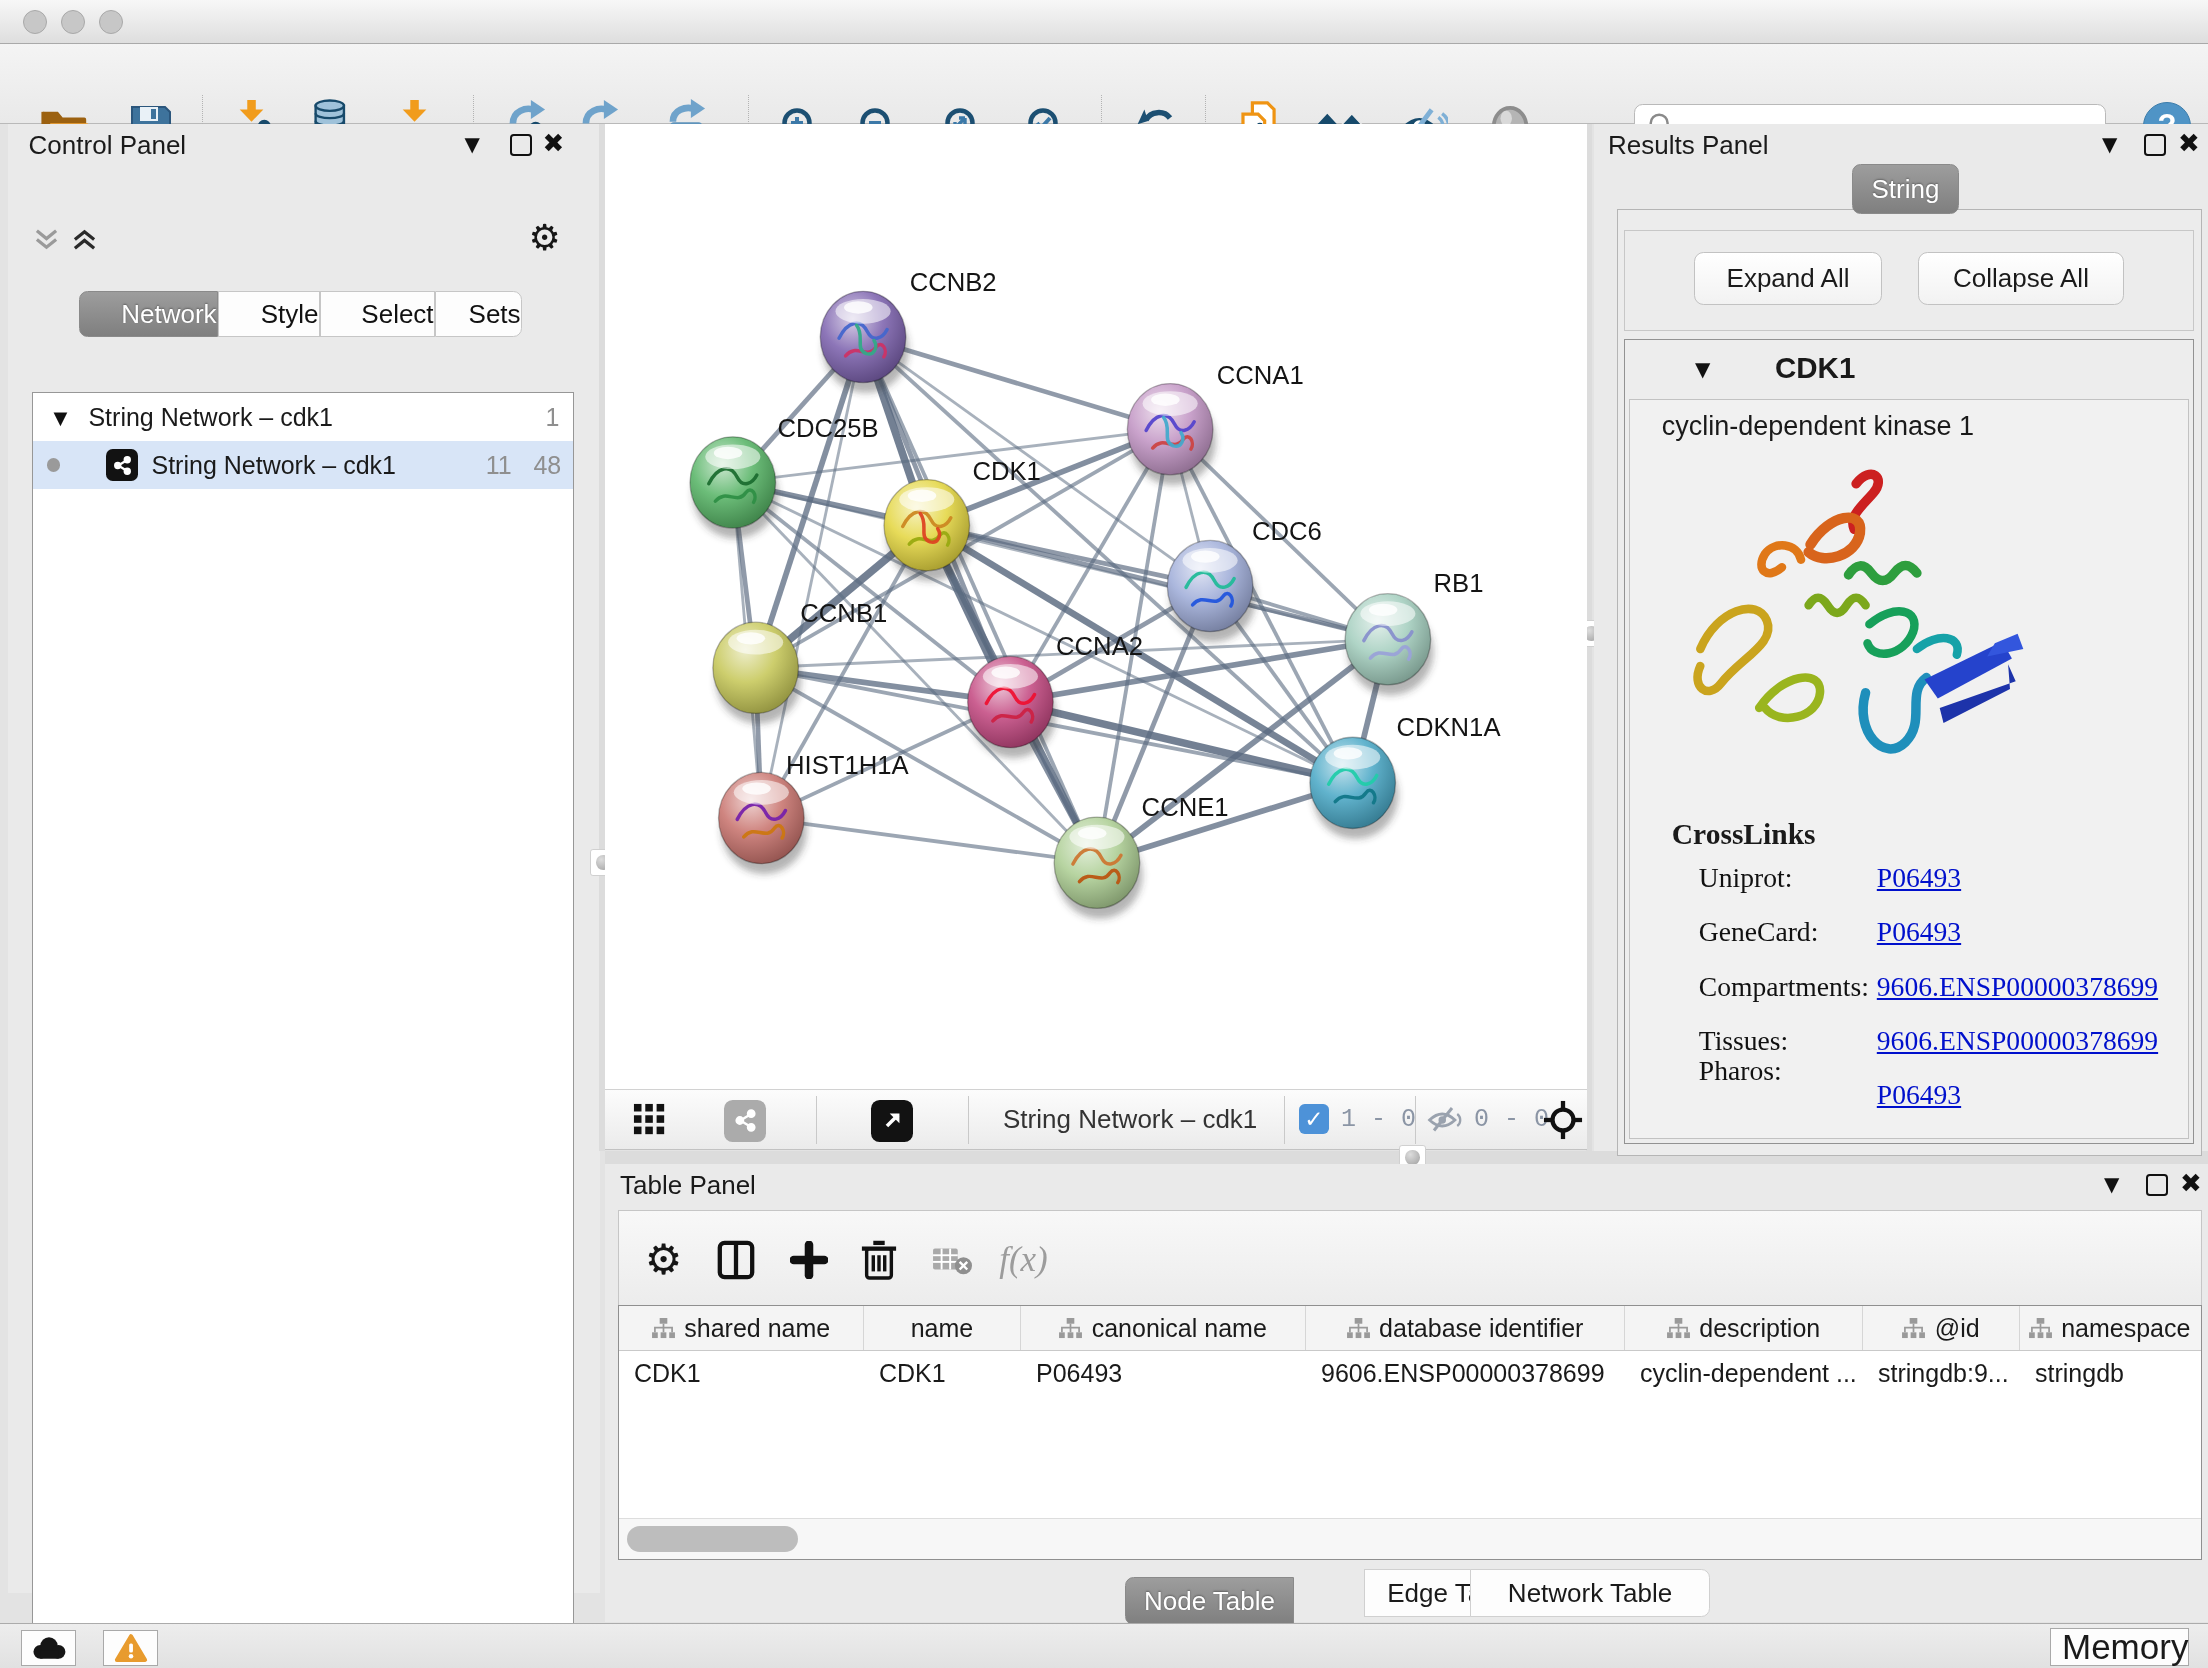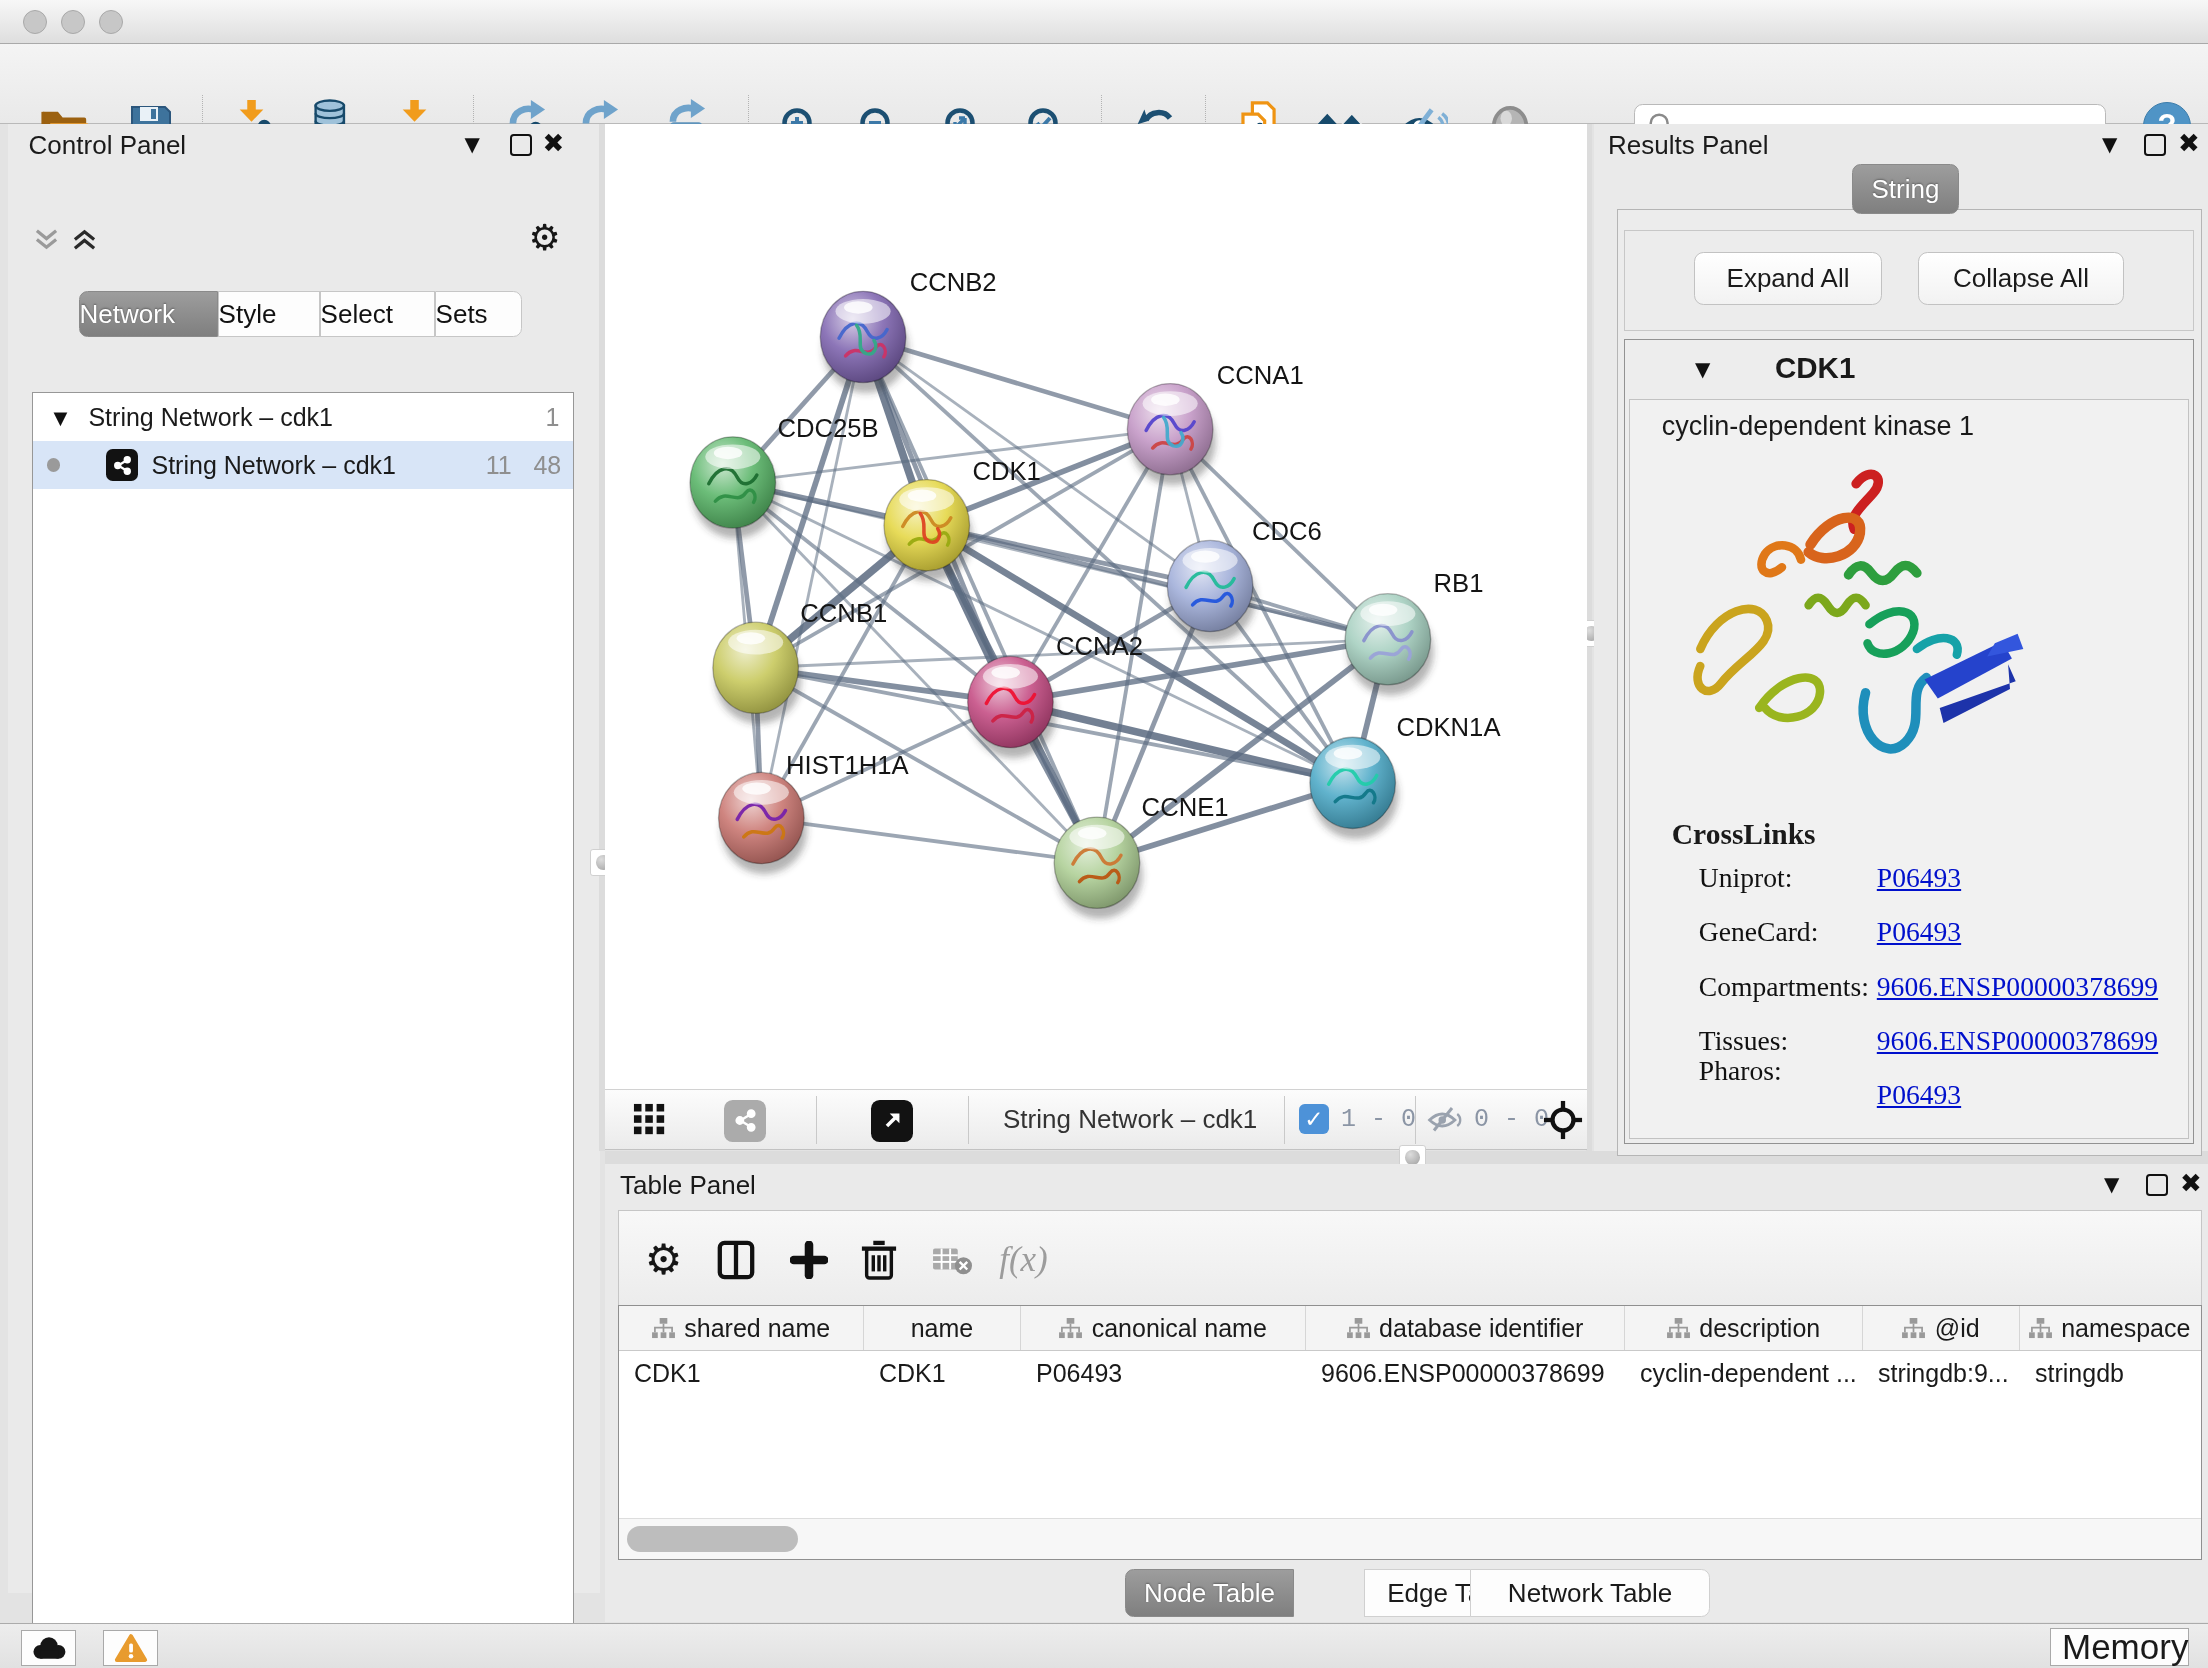--- a/index.html
+++ b/index.html
@@ -21,21 +21,21 @@
   .searchbox input{border:none;outline:none;font-size:24px;flex:1;background:transparent;font-family:"Liberation Sans",sans-serif;}
   .helpbtn{position:absolute;left:2143px;top:58px;width:46px;height:46px;border-radius:50%;background:#4f94c6;border:1.9px solid #3c7dab;color:#fff;font-size:31px;font-weight:bold;display:flex;align-items:center;justify-content:center;}
   
   .ptitle{font-size:26px;color:#1a1a1a;}
   .tri{font-size:20px;color:#111;font-family:"DejaVu Sans",sans-serif;}
   .floatbox{width:18px;height:18px;border:2.9px solid #111;border-radius:3.8px;}
   .closex{font-size:26px;font-weight:bold;color:#111;font-family:"DejaVu Sans",sans-serif;line-height:1;}
   .gear{font-family:"DejaVu Sans",sans-serif;color:#161616;}
   
   .cp-tabs{position:absolute;left:71px;top:167px;height:46px;display:flex;}
-  .cptab{height:46px;display:flex;align-items:center;justify-content:flex-start;font-size:26px;background:#fdfdfd;border:1px solid #c6c6c6;color:#111;box-sizing:border-box;}
+  .cptab{height:46px;display:flex;align-items:center;justify-content:flex-end;font-size:26px;background:#fdfdfd;border:1px solid #c6c6c6;color:#111;box-sizing:border-box;}
   .cptab.first{border-radius:8.6px 0 0 8.6px;}
   .cptab.last{border-radius:0 8.6px 8.6px 0;}
   .cptab.sel{background:linear-gradient(#9d9d9d,#7f7f7f);color:#fff;border-color:#8a8a8a;text-shadow:0 -1px 1.9px rgba(0,0,0,.35);}
   .cp-list{position:absolute;left:24px;top:268px;width:542px;height:1315px;background:#fff;border:1.9px solid #979797;box-sizing:border-box;}
   .cp-row{position:relative;height:48px;display:flex;align-items:center;font-size:25px;}
   .cp-row .num{color:#8f8f8f;}
   .sharebadge{width:32px;height:32px;background:#121212;border-radius:6.7px;display:flex;align-items:center;justify-content:center;}
   
   .netview{left:605px;top:124px;width:982px;height:965px;background:#ffffff;}
   .navbar{left:605px;top:1089px;width:982px;height:61px;background:linear-gradient(#fcfcfc,#ebebeb);border-top:1px solid #d2d2d2;border-bottom:1px solid #c2c2c2;box-sizing:border-box;}
@@ -60,21 +60,21 @@
   .tp-toolbar{position:absolute;left:618px;top:1210px;width:1584px;height:95px;background:linear-gradient(#f8f8f8,#ececec);border:1px solid #c6c6c6;border-bottom:none;box-sizing:border-box;}
   .tp-ico{position:absolute;top:23px;width:51px;height:51px;display:flex;align-items:center;justify-content:center;}
   .tp-table{position:absolute;left:618px;top:1305px;width:1584px;height:255px;background:#fff;border:1.9px solid #8f8f8f;box-sizing:border-box;overflow:hidden;}
   .th-row{display:flex;height:44px;background:#f4f4f4;border-bottom:1px solid #c9c9c9;}
   .th{display:flex;align-items:center;justify-content:center;gap:9.5px;font-size:25px;color:#1a1a1a;border-right:1px solid #d6d6d6;box-sizing:border-box;overflow:hidden;white-space:nowrap;}
   .td-row{display:flex;height:44px;}
   .td{display:flex;align-items:center;padding-left:15px;font-size:25px;box-sizing:border-box;overflow:hidden;white-space:nowrap;}
   .hscroll{position:absolute;left:0;bottom:0;width:100%;height:40px;background:#f7f7f7;border-top:1px solid #ddd;}
   .hthumb{position:absolute;left:7.6px;top:6.7px;width:171px;height:26px;border-radius:13.3px;background:#bdbdbd;}
   .tp-tab{position:absolute;top:1569px;height:48px;display:flex;align-items:center;justify-content:center;font-size:26px;background:#fdfdfd;border:1px solid #d0d0d0;box-sizing:border-box;}
-  .tp-tab.sel{background:linear-gradient(#9d9d9d,#7f7f7f);color:#fff;border-color:#8a8a8a;border-radius:8.6px 0 0 8.6px;text-shadow:0 -1px 1.9px rgba(0,0,0,.35);}
+  .tp-tab.sel{background:linear-gradient(#9d9d9d,#7f7f7f);color:#fff;border-color:#8a8a8a;border-radius:8.6px 0 0 8.6px;text-shadow:0 -1px 1.9px rgba(0,0,0,.35);margin-top:8px;}
   
   .statusbar{left:0;top:1623px;width:2208px;height:46px;background:linear-gradient(#ededed,#e1e1e1);border-top:1.9px solid #ababab;box-sizing:border-box;}
   .sb-btn{position:absolute;top:5.7px;height:36px;background:#fdfdfd;border:1.9px solid #a9a9a9;display:flex;align-items:center;justify-content:center;box-sizing:border-box;}
   .memdot{width:23px;height:23px;border-radius:50%;background:#1d8c3c;margin-right:11.4px;}
 </style>
 </head>
 <body>
 
 <div class="abs titlebar">
   <span class="tl-dot" style="left:23px"></span>

